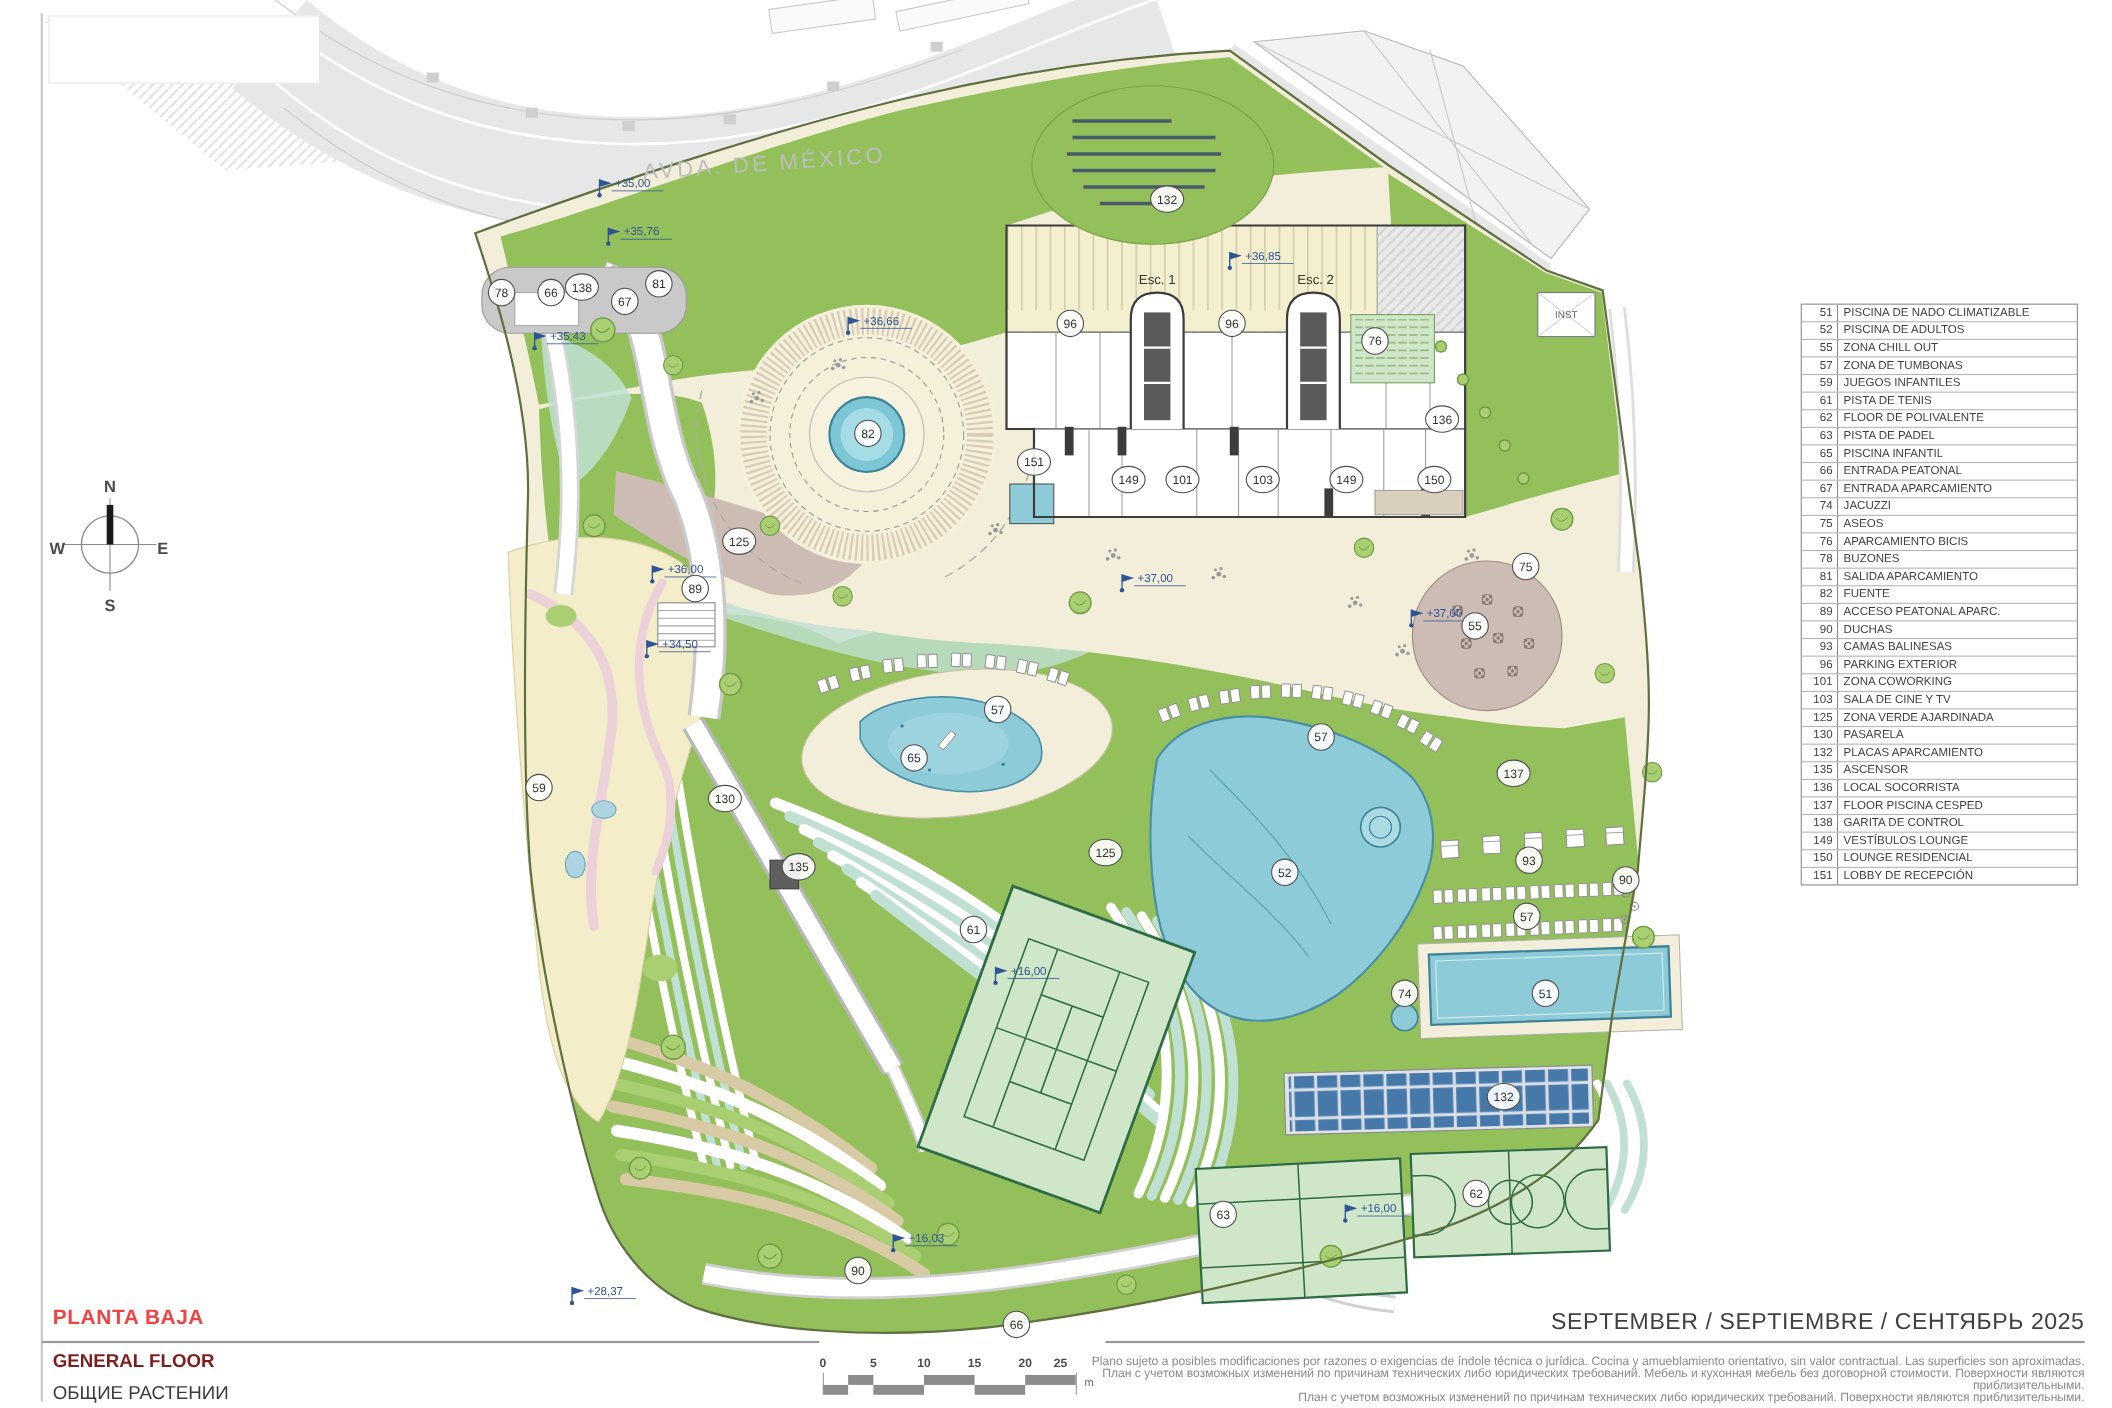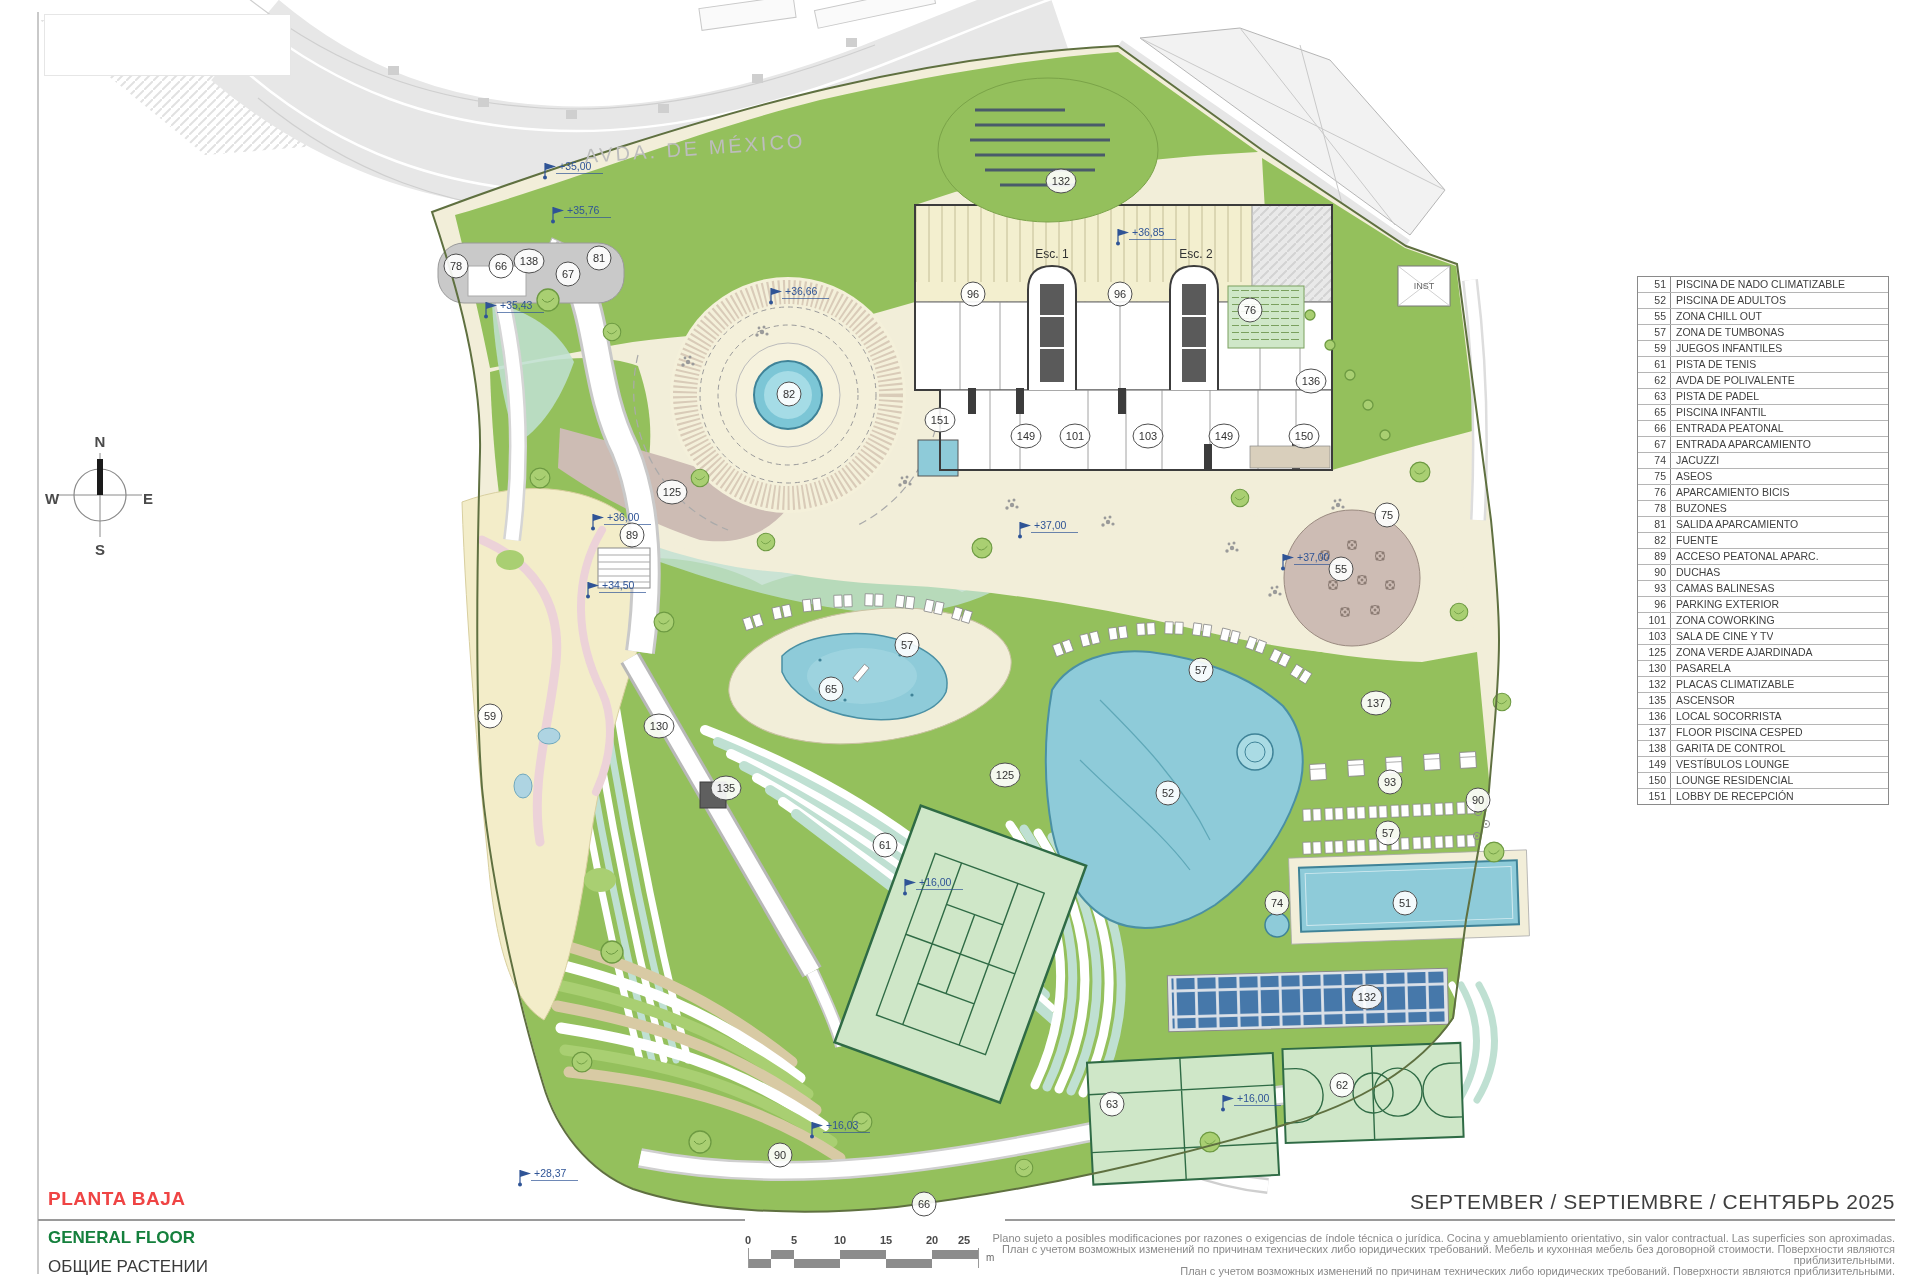--- a/index.html
+++ b/index.html
@@ -33,21 +33,21 @@
   #frame-line{left:37px;top:12px;width:2px;height:1262px;background:#c9c9c9;}
   #corner-box{left:44px;top:14px;width:245px;height:60px;background:#fff;border:1px solid #e6e6e6;}
   #legend{left:1637px;top:276px;width:250px;border:1px solid #8a8a8a;background:#fff;}
   .lg-row{display:flex;height:15px;line-height:15px;font-size:10.5px;color:#3f3f3f;}
   .lg-row:not(:last-child){border-bottom:1px solid #b5b5b5;}
   .lg-num{width:28px;text-align:right;padding-right:4px;border-right:1px solid #8a8a8a;flex:none;}
   .lg-label{padding-left:5px;white-space:nowrap;overflow:hidden;}
   #title-block-title{left:48px;top:1188px;font-size:19px;font-weight:bold;color:#ef4444;letter-spacing:.5px;}
   #rule-left{left:38px;top:1219px;width:707px;height:2px;background:#9a9a9a;}
   #rule-right{left:1005px;top:1219px;width:890px;height:2px;background:#9a9a9a;}
-  #title-block-en{left:48px;top:1228px;font-size:17px;font-weight:bold;color:#15803d;}
+  #title-block-en{left:48px;top:1228px;font-size:17px;font-weight:bold;color:#7f1d1d;}
   #title-block-ru{left:48px;top:1257px;font-size:17px;font-weight:normal;color:#3a3a3a;}
   #date-line{right:25px;top:1190px;font-size:21px;color:#3f3f3f;letter-spacing:.5px;}
   #disclaimer{right:25px;top:1233px;width:920px;font-size:11px;line-height:11px;
               color:#8a8a8a;text-align:right;}
   #scalebar{left:748px;top:1234px;width:260px;height:42px;}
   .sb-tick{position:absolute;top:0;width:20px;margin-left:-10px;text-align:center;
            font-size:11px;font-weight:bold;color:#4a4a4a;}
   .sb-blk{position:absolute;background:#8c8c8c;height:9px;}
   .sb-end{position:absolute;width:1px;height:20px;background:#9a9a9a;top:14px;}
   .sb-unit{position:absolute;left:238px;top:18px;font-size:10px;color:#6a6a6a;}
@@ -740,21 +740,21 @@
       <div class="lg-row">
         <div class="lg-num">59</div>
         <div class="lg-label">JUEGOS INFANTILES</div>
       </div>
       <div class="lg-row">
         <div class="lg-num">61</div>
         <div class="lg-label">PISTA DE TENIS</div>
       </div>
       <div class="lg-row">
         <div class="lg-num">62</div>
-        <div class="lg-label">AVDA DE POLIVALENTE</div>
+        <div class="lg-label">FLOOR DE POLIVALENTE</div>
       </div>
       <div class="lg-row">
         <div class="lg-num">63</div>
         <div class="lg-label">PISTA DE PADEL</div>
       </div>
       <div class="lg-row">
         <div class="lg-num">65</div>
         <div class="lg-label">PISCINA INFANTIL</div>
       </div>
       <div class="lg-row">
@@ -816,21 +816,21 @@
       <div class="lg-row">
         <div class="lg-num">125</div>
         <div class="lg-label">ZONA VERDE AJARDINADA</div>
       </div>
       <div class="lg-row">
         <div class="lg-num">130</div>
         <div class="lg-label">PASARELA</div>
       </div>
       <div class="lg-row">
         <div class="lg-num">132</div>
-        <div class="lg-label">PLACAS CLIMATIZABLE</div>
+        <div class="lg-label">PLACAS APARCAMIENTO</div>
       </div>
       <div class="lg-row">
         <div class="lg-num">135</div>
         <div class="lg-label">ASCENSOR</div>
       </div>
       <div class="lg-row">
         <div class="lg-num">136</div>
         <div class="lg-label">LOCAL SOCORRISTA</div>
       </div>
       <div class="lg-row">

